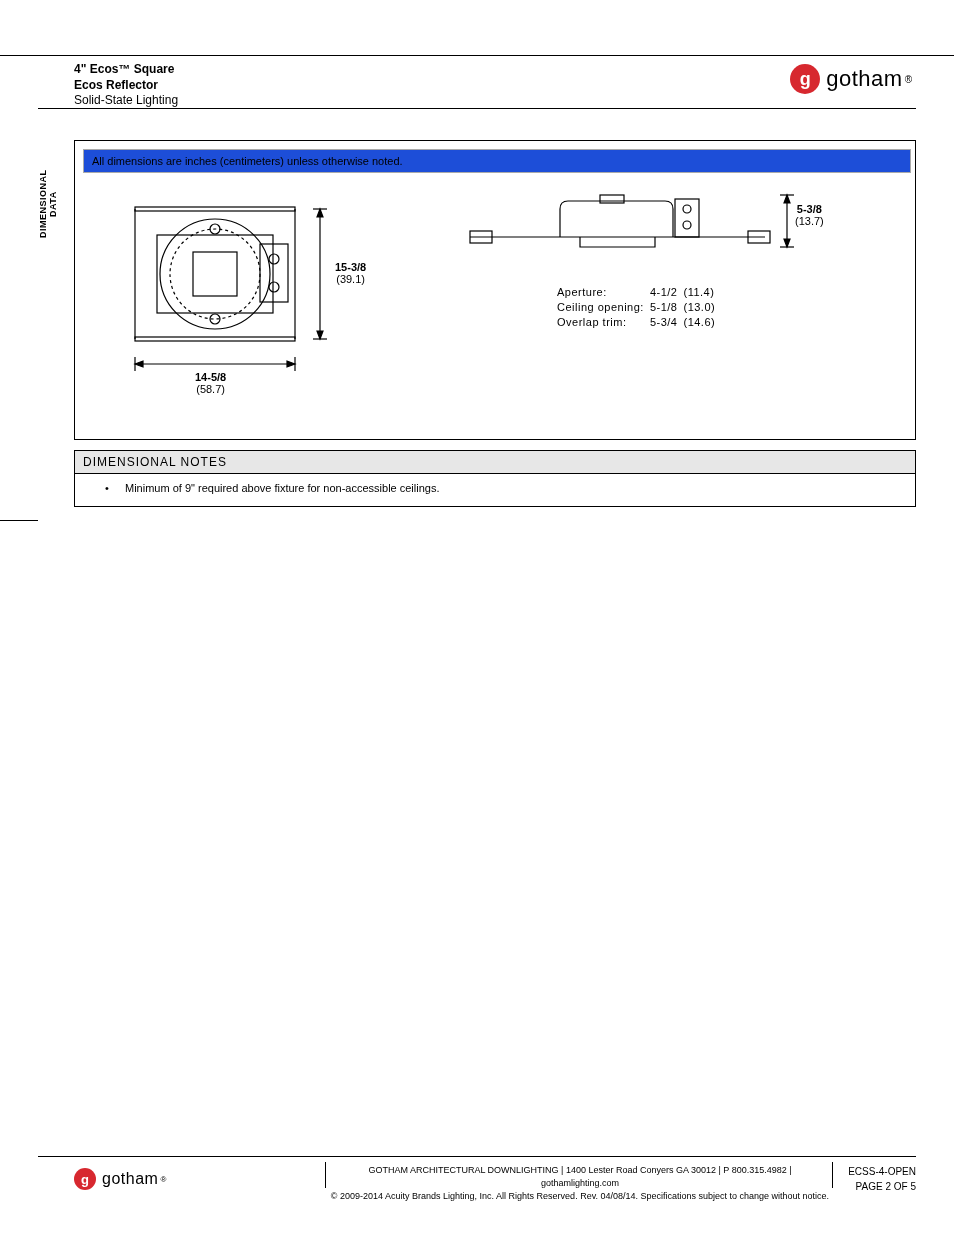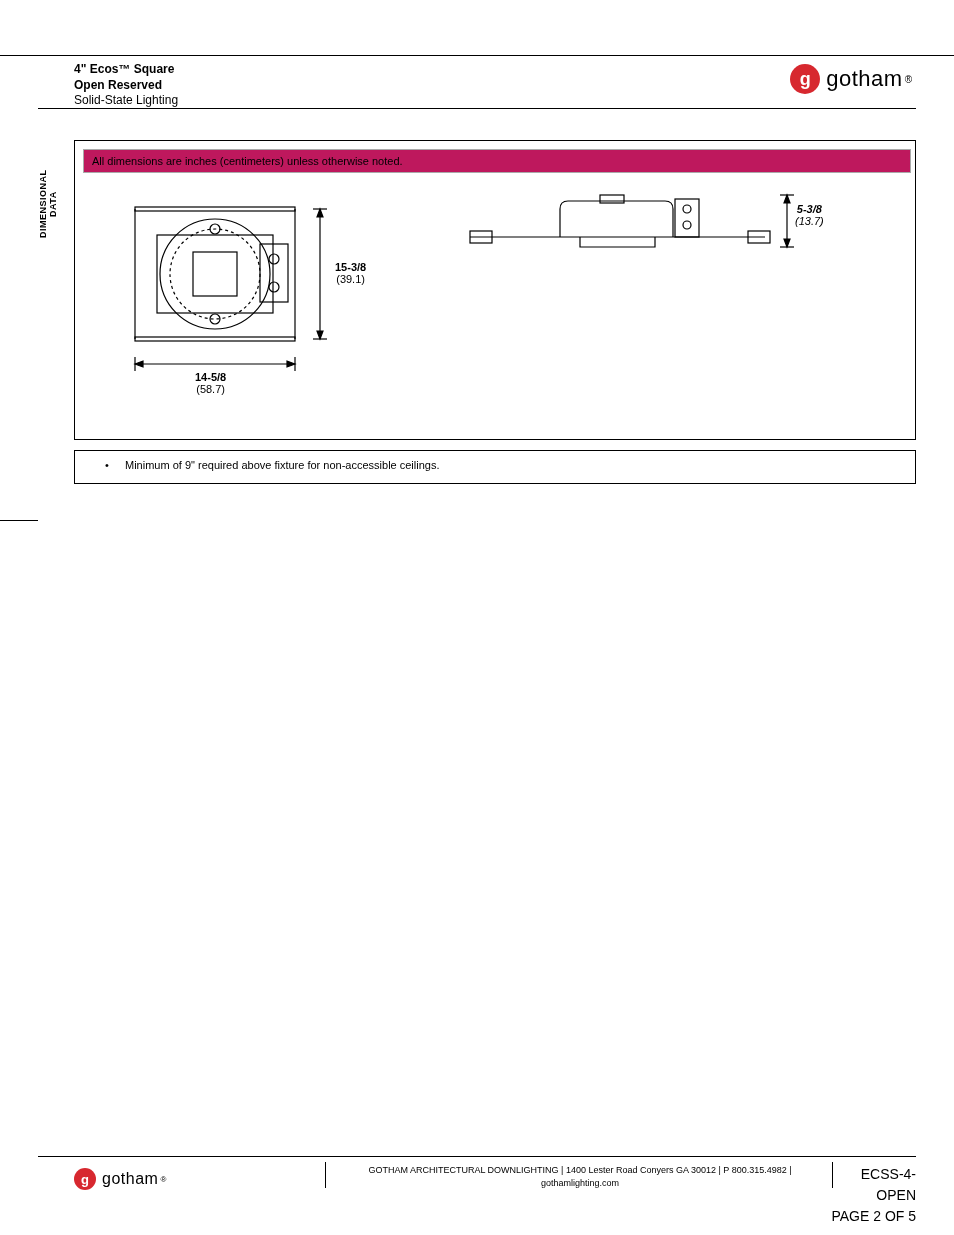--- a/index.html
+++ b/index.html
@@ -42,32 +42,32 @@
   }
   .side-rule-short { position:absolute; left:0; top:520px; width:38px; height:1px; background:#000; }
 
   .content-box {
     position:absolute; left:74px; top:140px; right:38px;
     border:1px solid #000;
     padding-bottom:10px;
   }
   .note-bar {
     margin:8px 4px 10px 8px;
-    background:#be185d;
+    background:#1d4ed8;
     border:1px solid #aaa;
     padding:5px 8px;
     font-size:11px;
   }
   .diagrams {
     display:flex;
     padding:6px 10px 10px 30px;
     gap:60px;
   }
   .dia-left { position:relative; width:300px; height:230px; }
-  .dia-right { position:relative; width:370px; height:180px;font-style:italic; }
+  .dia-right { position:relative; width:370px; height:180px; }
 
   .dim-label { font-size:11px; text-align:center; line-height:1.1; position:absolute; }
   .dim-label .cm { font-weight:normal; }
   .dim-label b{font-weight:bold;}
 
   .dia-table {
     position:absolute; left:90px; top:95px;
     font-size:11px; line-height:1.2;
     letter-spacing:0.5px;
   }
@@ -101,39 +101,39 @@
   .brand-bottom .brand-text { font-size:16px; }
   .brand-bottom .brand-r { font-size:8px; }
   .footer-center {
     position:absolute; left:330px; top:1164px; width:500px;
     text-align:center; font-size:9px; line-height:1.45;
     font-family: "Arial Narrow", Arial, sans-serif;
     font-stretch: condensed;
   }
   .footer-right {
     position:absolute; right:38px; top:1164px; width:90px;
-    text-align:right; font-size:14px; line-height:1.5;
+    text-align:right; font-size:10px; line-height:1.5;
     font-family: "Arial Narrow", Arial, sans-serif;
     font-stretch: condensed;
   }
   .footer-sep { position:absolute; top:1162px; width:1px; height:26px; background:#000; }
   .fs1 { left:325px; }
   .fs2 { left:832px; }
 
   
   .svgbox { width:100%; height:100%; border:0; }
 </style>
 </head>
 <body>
 
 <div class="top-rule"></div>
 
 <div class="header">
   <div class="l1">4" Ecos™ Square</div>
-  <div class="l2">Open Reserved</div>
+  <div class="l2">Ecos Reflector</div>
   <div class="l3">Solid-State Lighting</div>
 </div>
 
 <div class="brand-top">
   <div class="brand-icon">g</div>
   <span class="brand-text">gotham</span>
   <span class="brand-r">®</span>
 </div>
 
 <div class="header-rule"></div>
@@ -216,43 +216,64 @@
           <line x1="315" y1="58" x2="329" y2="58"></line>
           <polygon points="322,6 319,14 325,14" fill="#000"></polygon>
           <polygon points="322,58 319,50 325,50" fill="#000"></polygon>
         </g>
       </svg>
       <div class="dim-label" style="left:330px; top:14px;">
         <b>5-3/8</b><br>
         <b class="cm">(13.7)</b>
       </div>
 
+      <table class="dia-table">
+        <tbody>
+            <tr>
+          <td>Aperture:</td>
+          <td>4-1/2</td>
+          <td>(11.4)</td>
+        </tr>
+        <tr>
+          <td>Ceiling opening:</td>
+          <td>5-1/8</td>
+          <td>(13.0)</td>
+        </tr>
+        <tr>
+          <td>Overlap trim:</td>
+          <td>5-3/4</td>
+          <td>(14.6)</td>
+        </tr>
+      </tbody>
+        </table>
     </div>
 
   </div>
 </div>
 
 <div class="notes-box">
+  <div class="notes-head">DIMENSIONAL NOTES</div>
   <div class="notes-body">
     <div class="bullet-row">
       <span class="bullet-dot">•</span>
       <span>Minimum of 9" required above fixture for non-accessible ceilings.</span>
     </div>
   </div>
 </div>
 
 <div class="footer-rule"></div>
 
 <div class="brand-bottom">
   <div class="brand-icon">g</div>
   <span class="brand-text">gotham</span>
   <span class="brand-r">®</span>
 </div>
 
 <div class="footer-sep fs1"></div>
 <div class="footer-center">
   <div>GOTHAM ARCHITECTURAL DOWNLIGHTING  |  1400 Lester Road Conyers GA 30012  |  P 800.315.4982  |  gothamlighting.com</div>
+  <div>© 2009-2014 Acuity Brands Lighting, Inc. All Rights Reserved. Rev. 04/08/14. Specifications subject to change without notice.</div>
 </div>
 <div class="footer-sep fs2"></div>
 <div class="footer-right">
   <div>ECSS-4-OPEN</div>
   <div>PAGE 2 OF 5</div>
 </div>
 
 </body></html>

